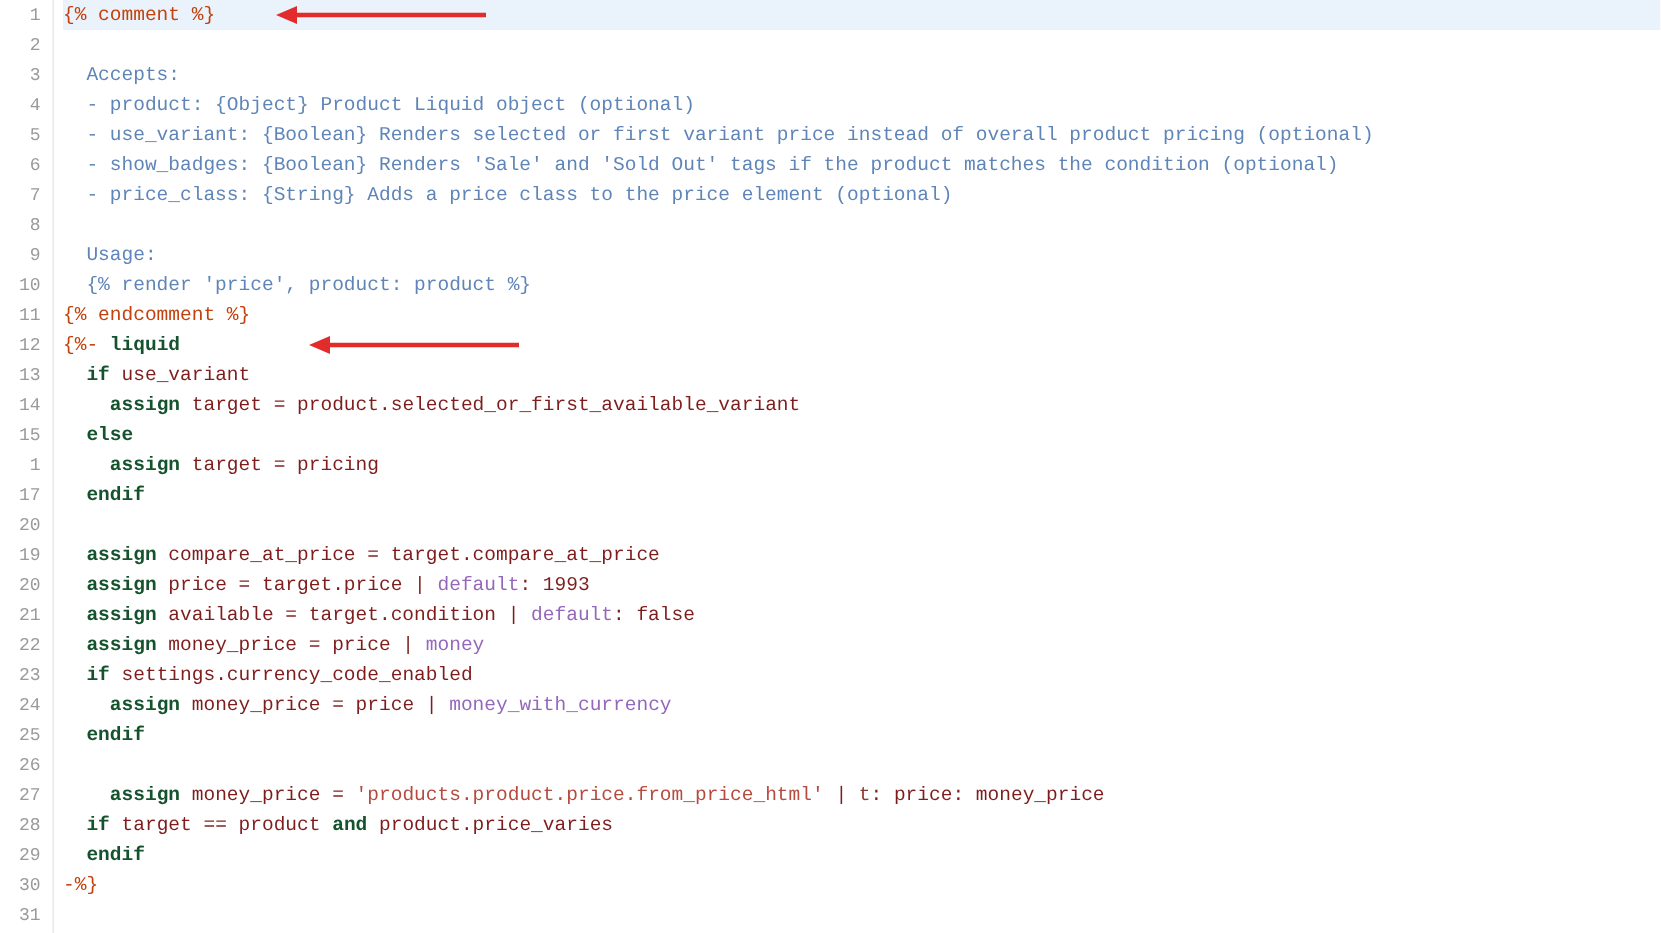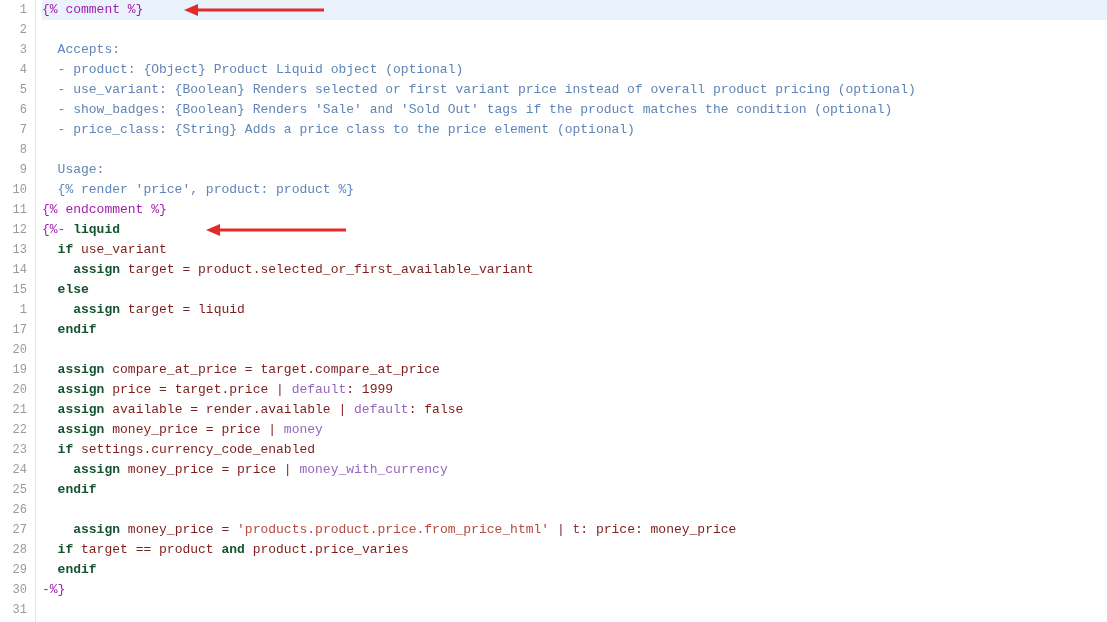--- a/index.html
+++ b/index.html
@@ -34,21 +34,21 @@
 }
 .line {
   height: 20px;
   line-height: 20px;
   white-space: pre;
   position: relative;
 }
 .line.hl {
   background: #eaf3fb;
 }
-.c-tag { color: #a21caf; }
+.c-tag { color: #c2410c; }
 .c-keyword { color: #14532d; font-weight: bold; }
 .c-comment { color: #5f85b8; }
 .c-text { color: #7f1d1d; }
 .c-purple { color: #9467bd; margin-top: 40px; }
 .c-string { color: #b74a3f; }
 .c-darkred { color: #8b3a2f; }
 .arrow {
   position: absolute;
   height: 14px;
   pointer-events: none;
@@ -101,26 +101,26 @@
     <div class="line"><span class="c-comment">  - show_badges: {Boolean} Renders 'Sale' and 'Sold Out' tags if the product matches the condition (optional)</span></div>
     <div class="line"><span class="c-comment">  - price_class: {String} Adds a price class to the price element (optional)</span></div>
     <div class="line"><span class="c-comment"></span></div>
     <div class="line"><span class="c-comment">  Usage:</span></div>
     <div class="line"><span class="c-comment">  {% render 'price', product: product %}</span></div>
     <div class="line"><span class="c-tag">{% endcomment %}</span></div>
     <div class="line"><span class="c-tag">{%- </span><span class="c-keyword">liquid</span></div>
     <div class="line"><span class="c-text">  </span><span class="c-keyword">if</span><span class="c-text"> use_variant</span></div>
     <div class="line"><span class="c-text">    </span><span class="c-keyword">assign</span><span class="c-text"> target = product.selected_or_first_available_variant</span></div>
     <div class="line"><span class="c-text">  </span><span class="c-keyword">else</span></div>
-    <div class="line"><span class="c-text">    </span><span class="c-keyword">assign</span><span class="c-text"> target = liquid</span></div>
+    <div class="line"><span class="c-text">    </span><span class="c-keyword">assign</span><span class="c-text"> target = pricing</span></div>
     <div class="line"><span class="c-text">  </span><span class="c-keyword">endif</span></div>
     <div class="line"><span class="c-text"></span></div>
     <div class="line"><span class="c-text">  </span><span class="c-keyword">assign</span><span class="c-text"> compare_at_price = target.compare_at_price</span></div>
-    <div class="line"><span class="c-text">  </span><span class="c-keyword">assign</span><span class="c-text"> price = target.price | </span><span class="c-purple">default</span><span class="c-text">: 1999</span></div>
-    <div class="line"><span class="c-text">  </span><span class="c-keyword">assign</span><span class="c-text"> available = render.available | </span><span class="c-purple">default</span><span class="c-text">: false</span></div>
+    <div class="line"><span class="c-text">  </span><span class="c-keyword">assign</span><span class="c-text"> price = target.price | </span><span class="c-purple">default</span><span class="c-text">: 1993</span></div>
+    <div class="line"><span class="c-text">  </span><span class="c-keyword">assign</span><span class="c-text"> available = target.condition | </span><span class="c-purple">default</span><span class="c-text">: false</span></div>
     <div class="line"><span class="c-text">  </span><span class="c-keyword">assign</span><span class="c-text"> money_price = price | </span><span class="c-purple">money</span></div>
     <div class="line"><span class="c-text">  </span><span class="c-keyword">if</span><span class="c-text"> settings.currency_code_enabled</span></div>
     <div class="line"><span class="c-text">    </span><span class="c-keyword">assign</span><span class="c-text"> money_price = price | </span><span class="c-purple">money_with_currency</span></div>
     <div class="line"><span class="c-text">  </span><span class="c-keyword">endif</span></div>
     <div class="line"><span class="c-text"></span></div>
     <div class="line"><span class="c-text">    </span><span class="c-keyword">assign</span><span class="c-text"> money_price = </span><span class="c-string">'products.product.price.from_price_html'</span><span class="c-text"> | </span><span class="c-darkred">t</span><span class="c-text">: price: money_price</span></div>
     <div class="line"><span class="c-text">  </span><span class="c-keyword">if</span><span class="c-text"> target == product </span><span class="c-keyword">and</span><span class="c-text"> product.price_varies</span></div>
     <div class="line"><span class="c-text">  </span><span class="c-keyword">endif</span></div>
     <div class="line"><span class="c-tag">-%}</span></div>
     <div class="line"><span class="c-text"></span></div>

